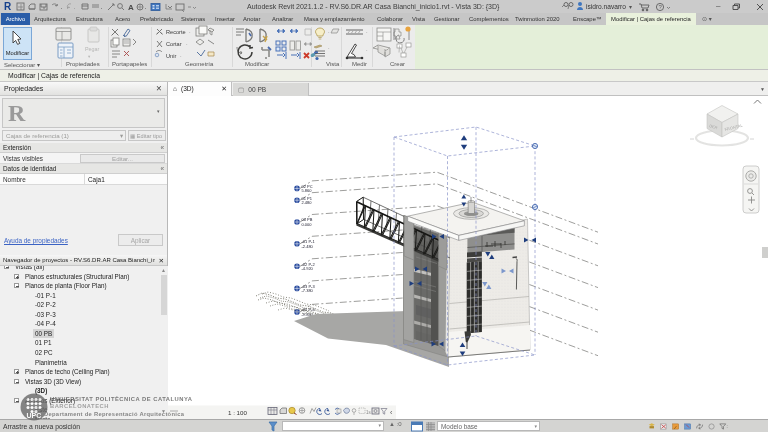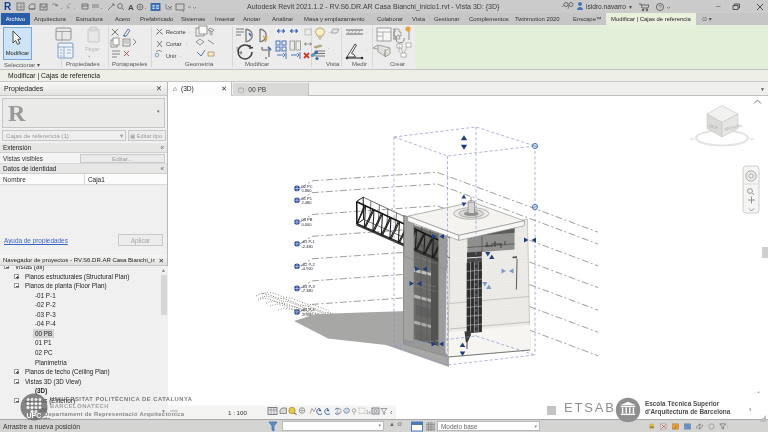--- a/index.html
+++ b/index.html
@@ -661,31 +661,13 @@
           <circle cx="20" cy="14.5" r="1.5"></circle>
       <circle cx="12" cy="18.5" r="1.5"></circle>
           <circle cx="16" cy="18.5" r="1.5"></circle>
     </g>
     <text x="6.5" y="24.5" font-size="7" fill="#fff" font-weight="bold">UPC</text>
   </svg>
   <div style="position:absolute;left:36px;top:4px;font-size:5.8px;letter-spacing:0.5px;color:#5a5a5a;font-weight:bold">UNIVERSITAT POLITÈCNICA DE CATALUNYA</div>
   <div style="position:absolute;left:36px;top:11px;font-size:5.8px;letter-spacing:0.5px;color:#8c8c8c;font-weight:bold">BARCELONATECH</div>
   <div style="position:absolute;left:30px;top:19px;font-size:5.8px;letter-spacing:0.3px;color:#6a6a6a;font-weight:bold">Departament de Representació Arquitectònica</div>
 </div>
-<div class="abs" id="wm-etsab" style="left:480px;top:388px;width:288px;height:42px">
-  <div style="position:absolute;left:67px;top:18px;width:9px;height:9px;background:#c4c4c4"></div>
-  <div style="position:absolute;left:84px;top:12px;font-size:13px;letter-spacing:1.8px;color:#8f8f8f">ETSAB</div>
-  <svg style="position:absolute;left:135px;top:9px" width="26" height="26" viewBox="0 0 36 36">
-    <circle cx="18" cy="18" r="17" fill="#8f8f8f"></circle>
-    <g stroke="#fff" stroke-width="2" fill="none">
-      <path d="M8 13h20"></path>
-          <path d="M8 24h20"></path>
-      <path d="M10.5 14.5v8M15.5 14.5v8M20.5 14.5v8M25.5 14.5v8"></path>
-    </g>
-    <path d="M8 11l10-4.5 10 4.5z" fill="#fff"></path>
-  </svg>
-  <div style="position:absolute;left:165px;top:12px;font-size:6.4px;color:#4c4c4c;font-weight:bold">Escola Tècnica Superior</div>
-  <div style="position:absolute;left:165px;top:19.5px;font-size:6.4px;color:#4c4c4c;font-weight:bold">d'Arquitectura de Barcelona</div>
-  <div style="position:absolute;left:269px;top:18px;font-size:7px;color:#555">›</div>
-  <div style="position:absolute;left:276px;top:-1px;font-size:6px;color:#777">⌄</div>
-  <div style="position:absolute;left:279px;top:27px;width:7px;height:7px;background:#bcbcbc;clip-path:polygon(100% 0,100% 100%,0 100%)"></div>
-</div>
 </div>
 
 </body></html>

